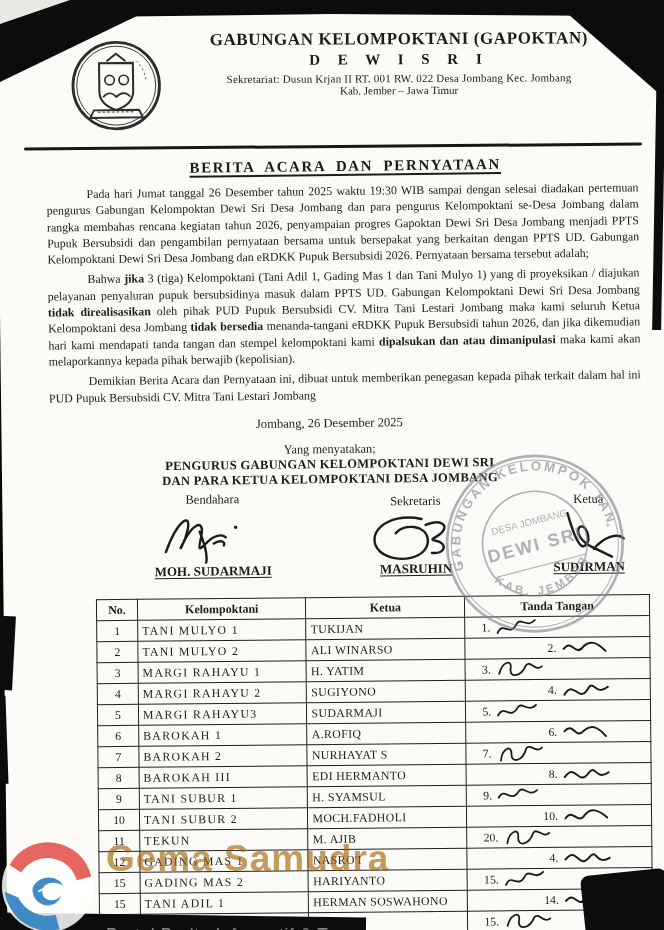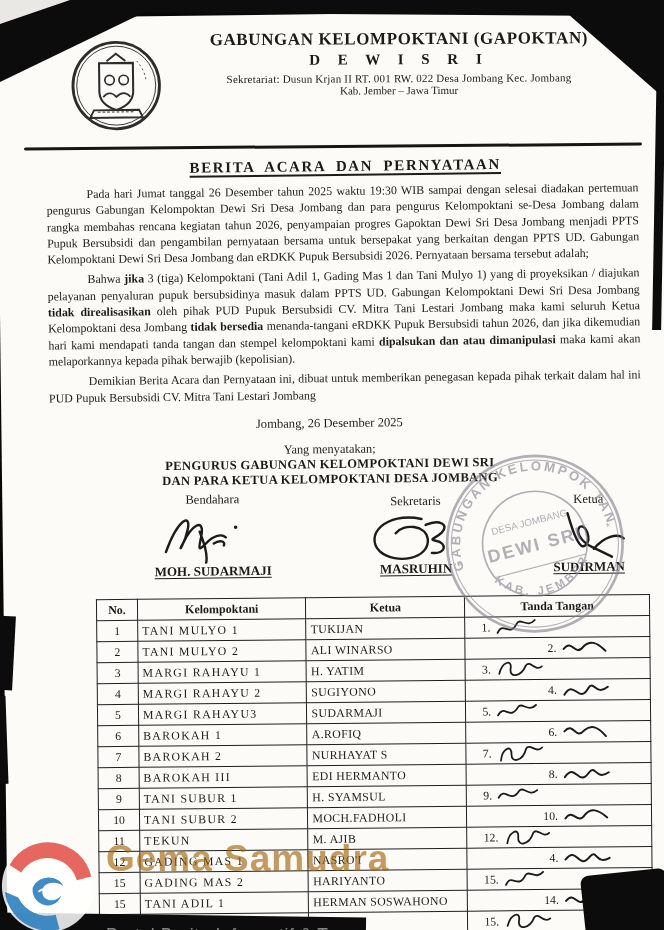--- a/index.html
+++ b/index.html
@@ -295,21 +295,21 @@
                   </svg>
                 </div>
               </td>
             </tr>
             <tr>
               <td class="no">11</td>
               <td class="kel">TEKUN</td>
               <td class="ket">M. AJIB</td>
               <td class="ttd">
                 <div class="sigwrap sleft">
-                  <span class="num">12.</span>
+                  <span class="num">20.</span>
                   <svg width="50" height="24" viewBox="0 0 50 24">
                     <path d="M4,18 C6,6 16,2 15,12 C14,22 26,20 30,8 C34,2 40,14 46,8" fill="none" stroke="#1b1b1b" stroke-width="1.8" stroke-linecap="round" transform="rotate(0 25 12) scale(1.0)"></path>
                   </svg>
                 </div>
               </td>
             </tr>
             <tr>
               <td class="no">12</td>
               <td class="kel">GADING MAS 1</td>
               <td class="ket">NASRO'I</td>

